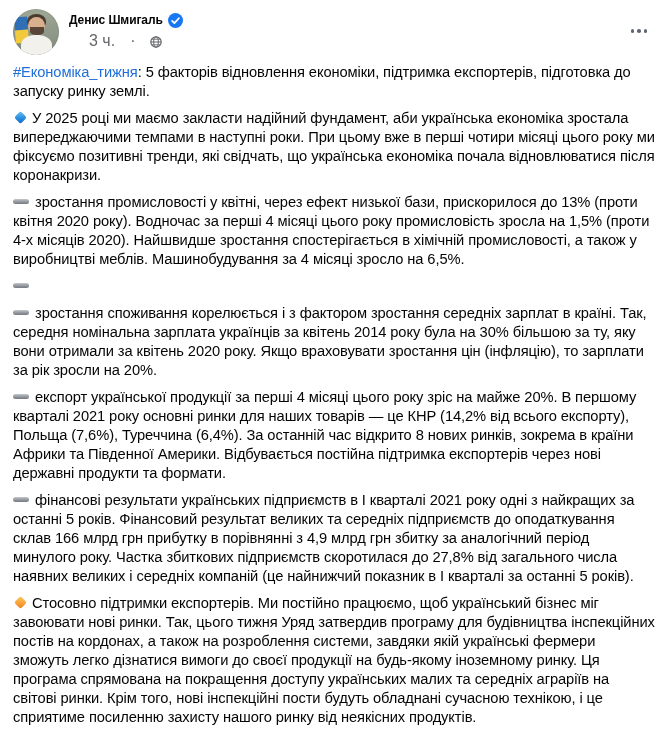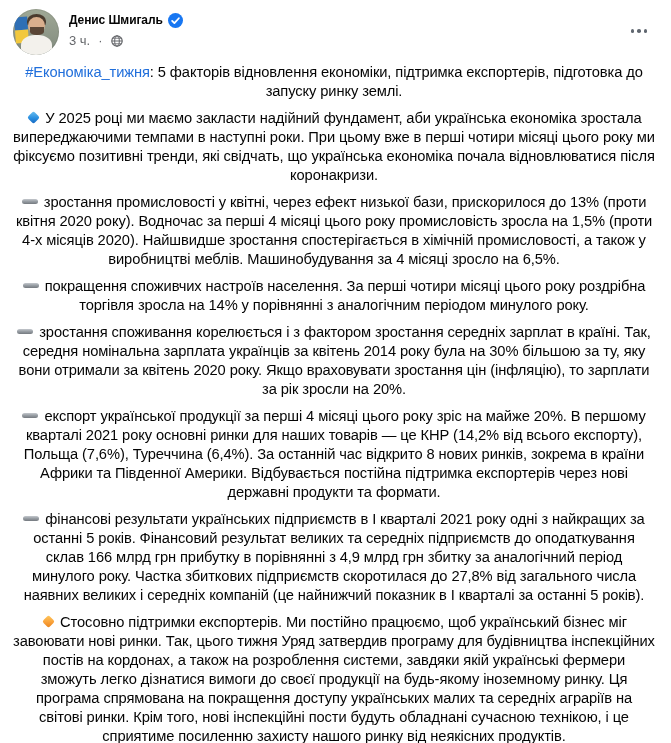--- a/index.html
+++ b/index.html
@@ -40,23 +40,23 @@
 
   .header-text { margin-left: 10px; padding-top: 2px; }
   .name-row { display: flex; align-items: center; gap: 5px; }
   .author-name {
     font-size: 12px; font-weight: 700; color: #050505;
     text-decoration: none; line-height: 19px; letter-spacing: -0.1px;
     cursor: pointer;
   }
   .verified { width: 15px; height: 15px; display: inline-block; }
   .meta-row {
-    display: flex; align-items: center; gap: 8px;
+    display: flex; align-items: center; gap: 15px;
     margin-top: 3px;
-    font-size: 13px; color: #65676B; line-height: 16px;
+    font-size: 16px; color: #65676B; line-height: 16px; margin-left: 20px;
   }
   .meta-row a { color: #65676B; text-decoration: none; cursor: pointer; }
   .globe { width: 12px; height: 12px; display: inline-block; }
 
   .menu-btn {
     position: absolute; right: 16px; top: 20px;
     width: 32px; height: 22px;
     display: flex; align-items: center; justify-content: center; gap: 3px;
     background: transparent; border: none; cursor: pointer;
     border-radius: 4px;
@@ -64,21 +64,21 @@
   .menu-btn i { width: 3.6px; height: 3.6px; border-radius: 50%; background: #606770; display: block; }
 
   
   .post-body {
     padding: 4px 16px 8px 13px;
     font-size: 14.7px;
     line-height: 19px;
     letter-spacing: -0.1px;
     color: #050505;
   }
-  .para { margin-bottom: 8px; text-align: center; }
+  .para { margin-bottom: 8px; }
   .para:last-child { margin-bottom: 0; }
   .hashtag { color: #216FDB; text-decoration: none; cursor: pointer; }
 
   .bullet { display: inline-block; }
   .diamond {
     width: 9px; height: 9px;
     transform: rotate(45deg);
     border-radius: 2px;
     margin: 0 7px 1px 3px;
   }
@@ -150,21 +150,21 @@
 
     <div class="para">
       <span class="bullet diamond blue"></span><span>У 2025 році ми маємо закласти надійний фундамент, аби українська економіка зростала випереджаючими темпами в наступні роки. При цьому вже в перші чотири місяці цього року ми фіксуємо позитивні тренди, які свідчать, що українська економіка почала відновлюватися після коронакризи.</span>
     </div>
 
     <div class="para">
       <span class="bullet minus"></span><span>зростання промисловості у квітні, через ефект низької бази, прискорилося до 13% (проти квітня 2020 року). Водночас за перші 4 місяці цього року промисловість зросла на 1,5% (проти 4-х місяців 2020). Найшвидше зростання спостерігається в хімічній промисловості, а також у виробництві меблів. Машинобудування за 4 місяці зросло на 6,5%.</span>
     </div>
 
     <div class="para">
-      <span class="bullet minus"></span><span>покращення споживчих настроїв населення. За перші чотири місяці цього року роздрібна торгівля зросла на 14% у порівнянні з аналогічним періодом минулого року.</span>
+      <span class="bullet minus"></span>
     </div>
 
     <div class="para">
       <span class="bullet minus"></span><span>зростання споживання корелюється і з фактором зростання середніх зарплат в країні. Так, середня номінальна зарплата українців за квітень 2014 року була на 30% більшою за ту, яку вони отримали за квітень 2020 року. Якщо враховувати зростання цін (інфляцію), то зарплати за рік зросли на 20%.</span>
     </div>
 
     <div class="para">
       <span class="bullet minus"></span><span>експорт української продукції за перші 4 місяці цього року зріс на майже 20%. В першому кварталі 2021 року основні ринки для наших товарів — це КНР (14,2% від всього експорту), Польща (7,6%), Туреччина (6,4%). За останній час відкрито 8 нових ринків, зокрема в країни Африки та Південної Америки. Відбувається постійна підтримка експортерів через нові державні продукти та формати.</span>
     </div>
 

